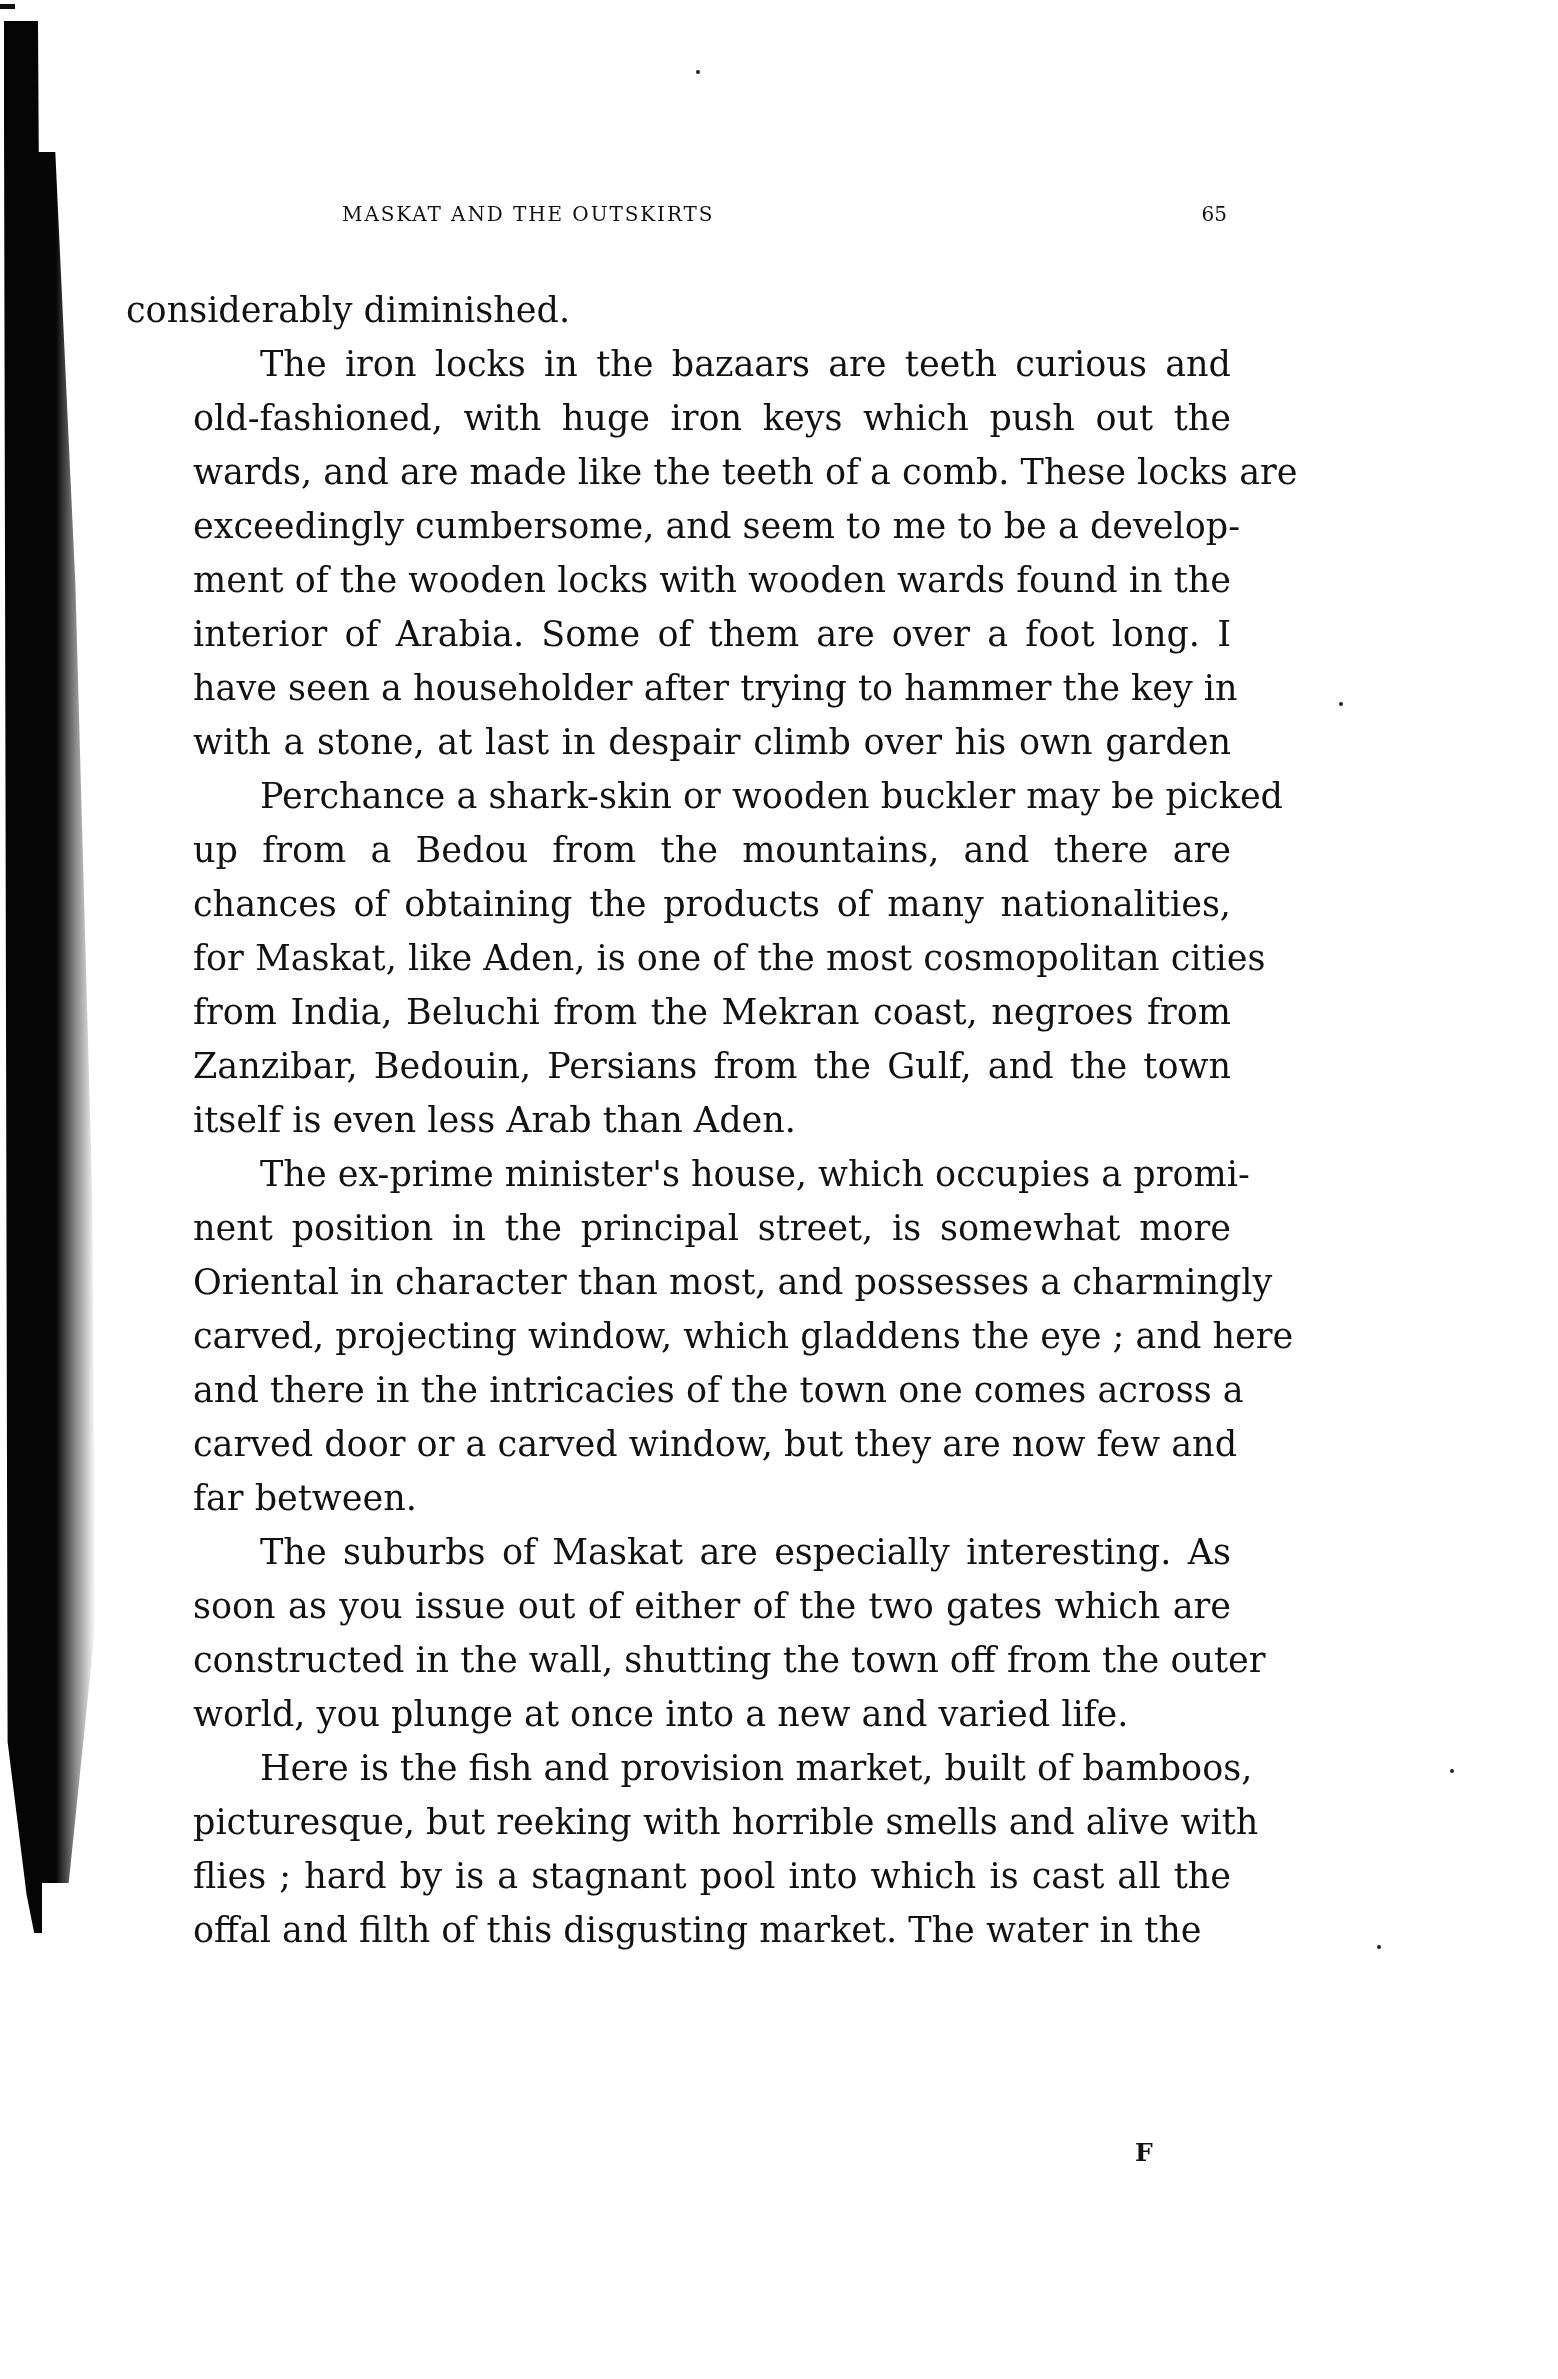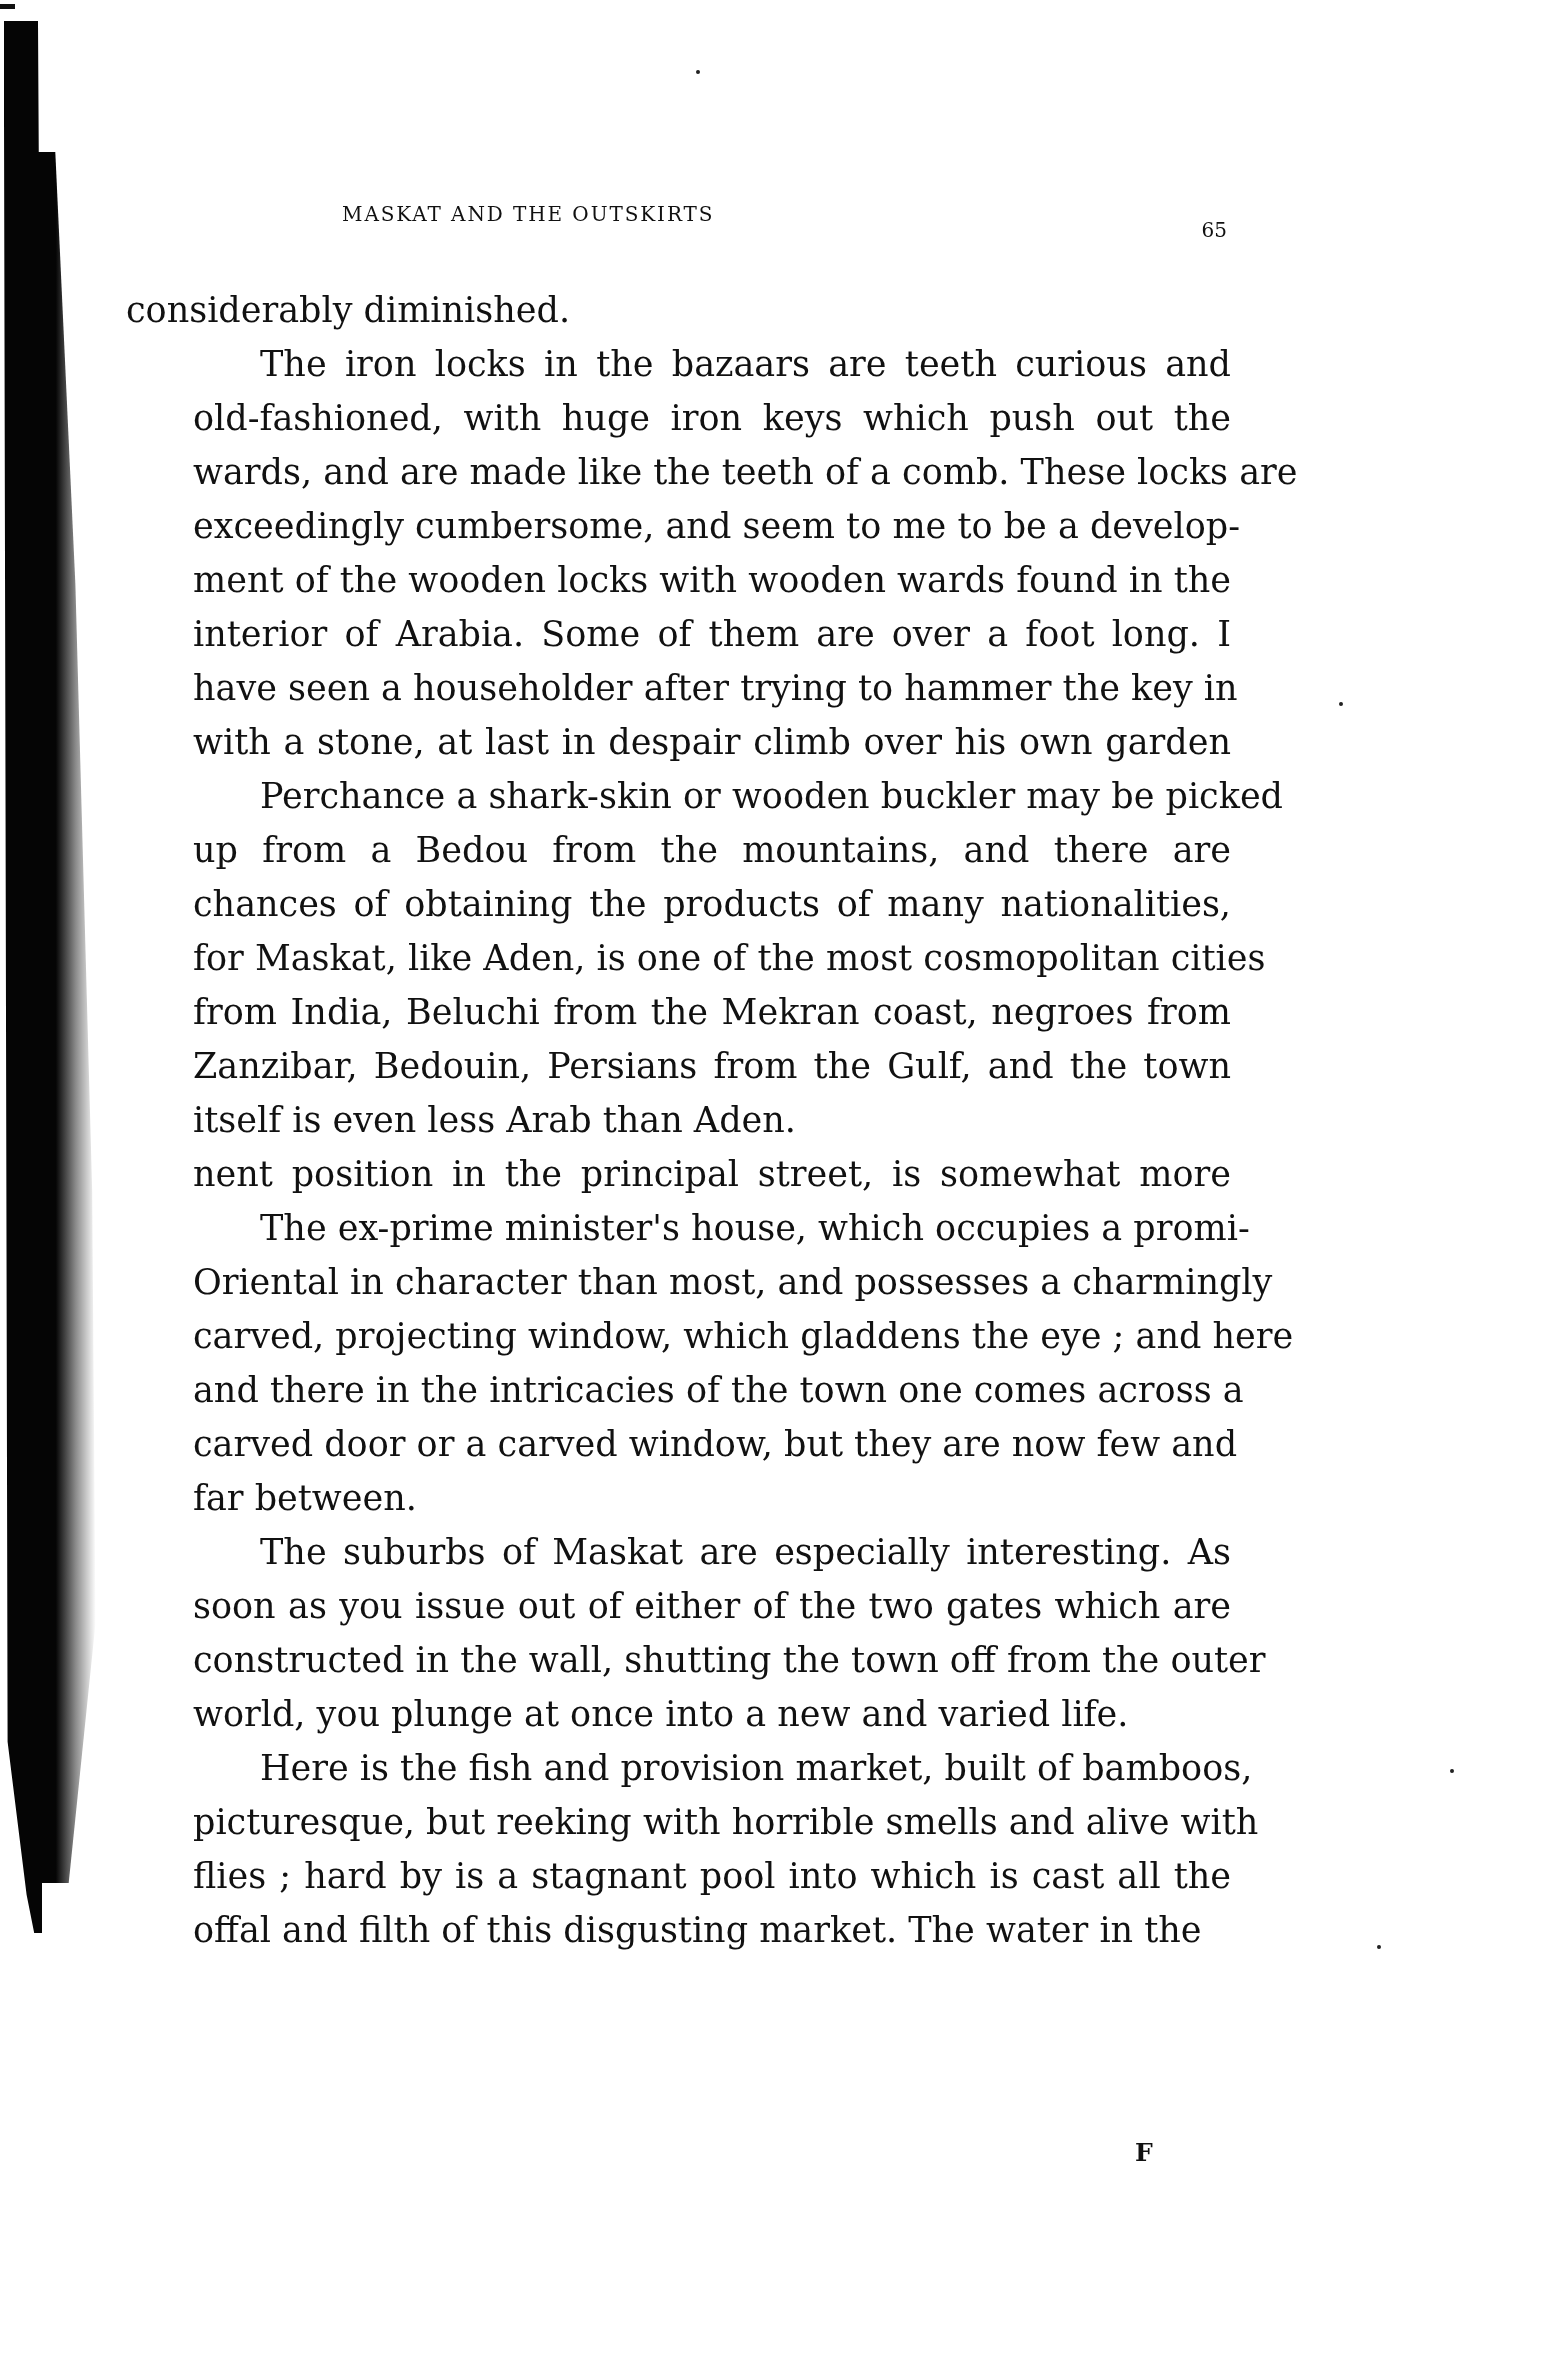--- a/index.html
+++ b/index.html
@@ -17,21 +17,21 @@
     .binding-top { position: absolute; left: 0; top: 3.8px; width: 15px; height: 5.7px; background: #111; }
     .page {
       position: absolute; left: 0; top: 0; width: 1559px; height: 2380px;
       font-family: "DejaVu Serif", "Liberation Serif", serif; color: #111;
     }
     .running-head {
       position: absolute; top: 202px; left: 342px; width: 885px; height: 48px;
       font-size: 20px; letter-spacing: 1.9px;
     }
     .running-title { position: absolute; left: 0; top: 0; }
-    .page-number { position: absolute; right: 0; top: 16px; letter-spacing: 0; }
+    .page-number { position: absolute; right: 0; top: 0; letter-spacing: 0; }
     .body-text {
       position: absolute; left: 126px; top: 283px; width: 1105px;
       font-size: 35px; line-height: 54px; text-align: justify;
     }
     .body-text p { margin: 0; text-indent: 0; }
     .body-text p.indent { text-indent: 67px; }
     .line { display: block; text-align: justify; text-align-last: justify; white-space: nowrap; }
     .line.last { text-align-last: left; }
     .signature {
       position: absolute; left: 1135px; top: 2138px; font-size: 25px; font-weight: bold;
@@ -68,22 +68,22 @@
       <p class="indent">
         <span class="line" style="padding-left: 67px;">Perchance a shark-skin or wooden buckler may be picked</span>
         <span class="line">up from a Bedou from the mountains, and there are</span>
         <span class="line">chances of obtaining the products of many nationalities,</span>
         <span class="line">for Maskat, like Aden, is one of the most cosmopolitan cities</span>
         <span class="line">from India, Beluchi from the Mekran coast, negroes from</span>
         <span class="line">Zanzibar, Bedouin, Persians from the Gulf, and the town</span>
         <span class="line last">itself is even less Arab than Aden.</span>
       </p>
       <p class="indent">
+        <span class="line" style="padding-left: 67px;">The ex-prime minister's house, which occupies a promi-</span>
         <span class="line">nent position in the principal street, is somewhat more</span>
-        <span class="line" style="padding-left: 67px;">The ex-prime minister's house, which occupies a promi-</span>
         <span class="line">Oriental in character than most, and possesses a charmingly</span>
         <span class="line">carved, projecting window, which gladdens the eye ; and here</span>
         <span class="line">and there in the intricacies of the town one comes across a</span>
         <span class="line">carved door or a carved window, but they are now few and</span>
         <span class="line last">far between.</span>
       </p>
       <p class="indent">
         <span class="line" style="padding-left: 67px;">The suburbs of Maskat are especially interesting. As</span>
         <span class="line">soon as you issue out of either of the two gates which are</span>
         <span class="line">constructed in the wall, shutting the town off from the outer</span>

